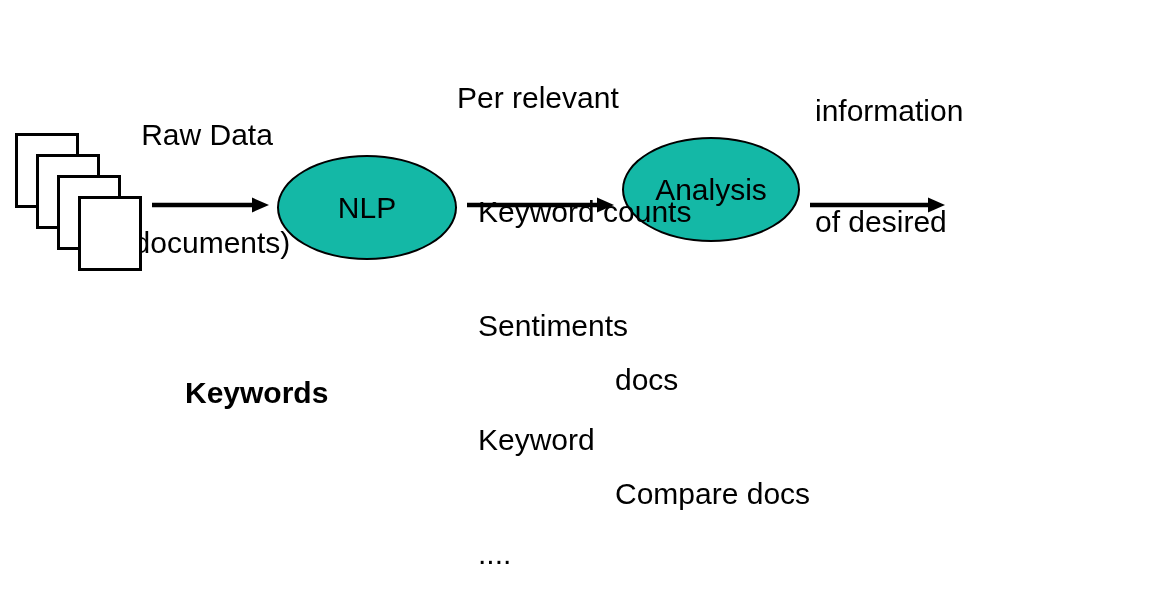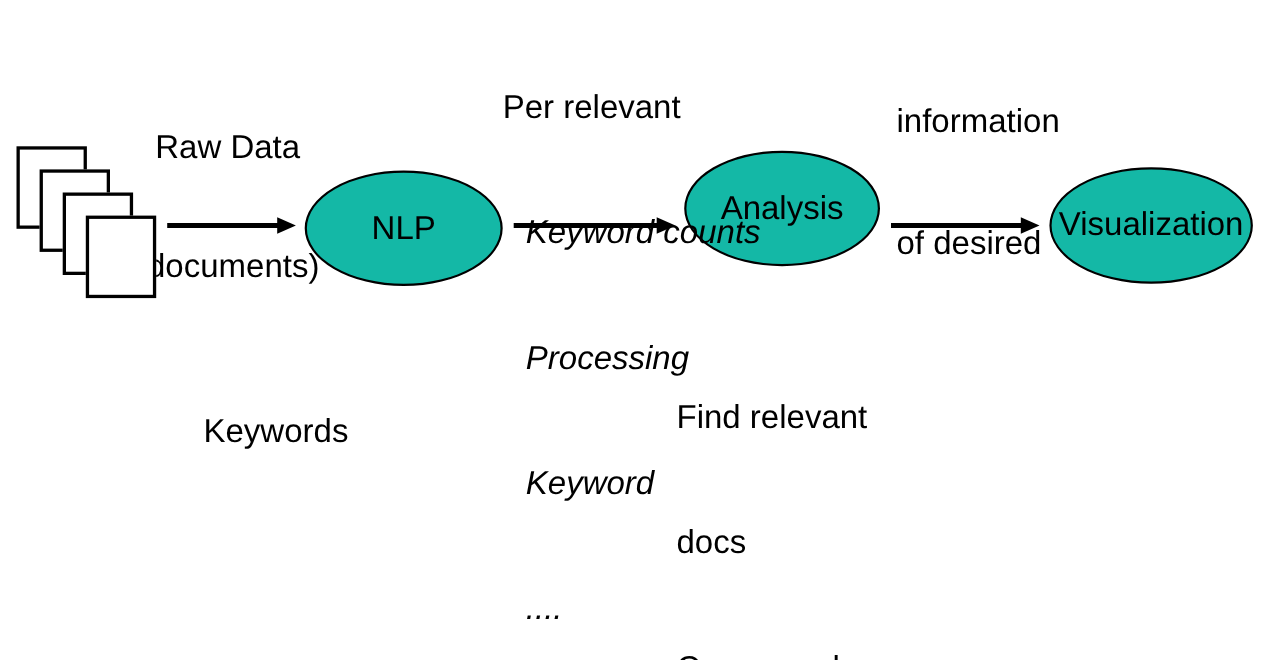--- a/index.html
+++ b/index.html
@@ -16,22 +16,22 @@
     color: #000000;
     overflow: hidden;
   }
   .txt {
     position: absolute;
     font-size: 30px;
     line-height: 38px;
     white-space: pre;
   }
   .txt .line { display: block; }
-  .indent { padding-left: 21px; font-style: italic; }
-  .indent-sm { padding-left: 18px; }
+  .indent { padding-left: 21px; }
+  .indent-sm { padding-left: 18px; font-weight: bold; }
   .center { text-align: center; }
 
   .node {
     position: absolute;
     border: 2.5px solid #000000;
     border-radius: 50%;
     background: #14b8a6;
     display: flex;
     align-items: center;
     justify-content: center;
@@ -94,46 +94,42 @@
       <polygon points="928,197.5 928,212.5 945,205" fill="#000000"></polygon>
     </g>
   </svg>
 
   <div class="node node-nlp">
     <span>NLP</span>
   </div>
   <div class="node node-analysis">
     <span>Analysis</span>
   </div>
-  <div class="node node-visualization">
-    <span>Visualization</span>
-  </div>
 
   <div class="txt" style="left:457px; top:3px;">
     <span class="line">Per relevant</span>
     <span class="line indent">Keyword counts</span>
-    <span class="line indent">Processing</span>
+    <span class="line indent">Sentiments</span>
     <span class="line indent">Keyword</span>
     <span class="line indent">....</span>
   </div>
 
   <div class="txt" style="left:815px; top:18px; line-height:37px;">
     <span class="line">information</span>
     <span class="line">of desired</span>
   </div>
 
   <div class="txt" style="left:167px; top:298px;">
     <span class="line indent-sm">Keywords</span>
     
     
     
     
     
     
   </div>
 
   <div class="txt" style="left:615px; top:285px;">
-    <span class="line">Find relevant</span>
     <span class="line">docs</span>
     <span class="line">Compare docs</span>
   </div>
 
 </div>
 
 </body></html>

